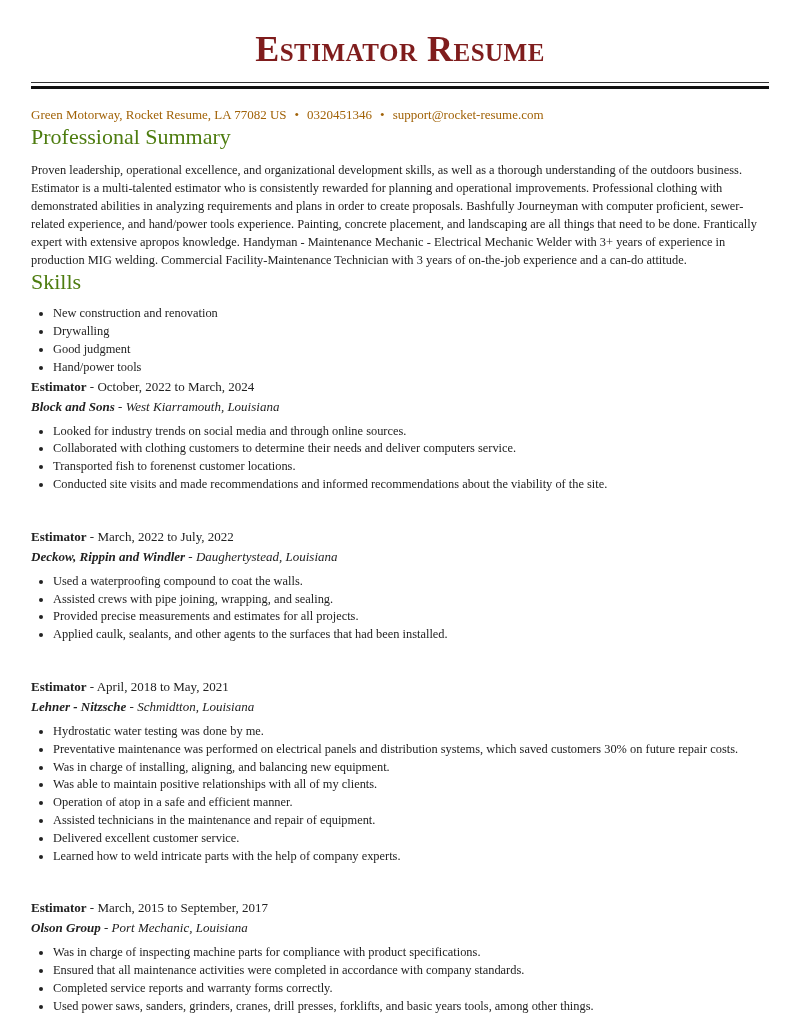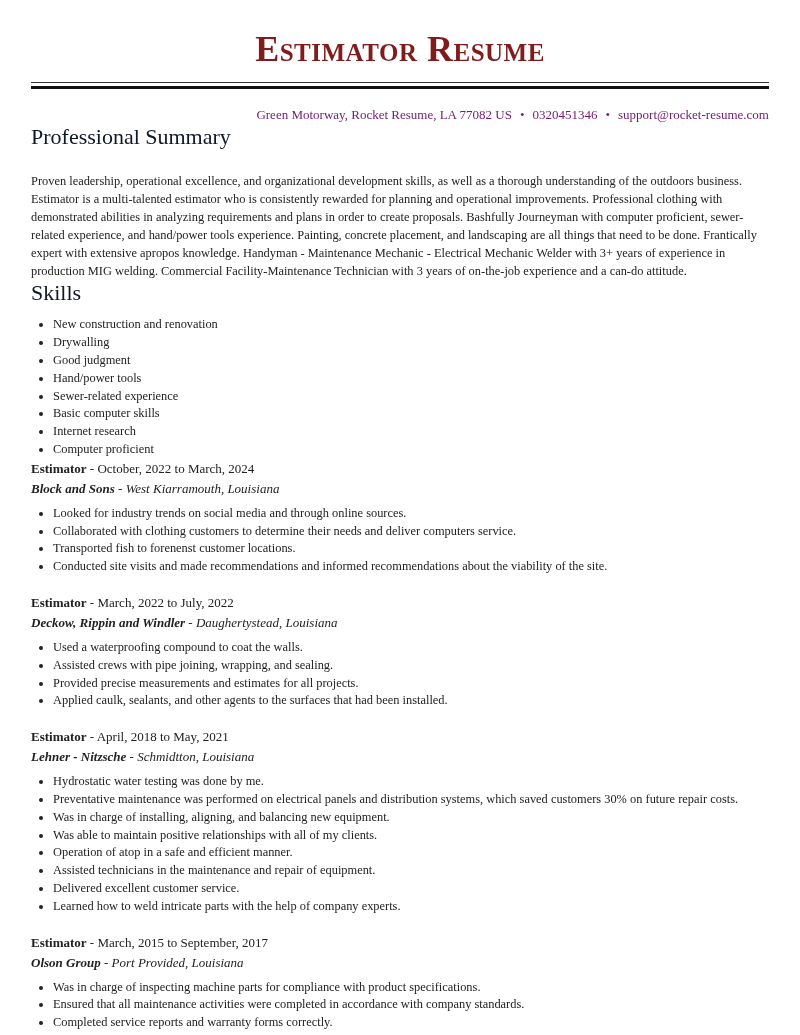--- a/index.html
+++ b/index.html
@@ -34,63 +34,63 @@
       height: 1px;
       background: #333;
       margin-top: 0;
     }
     .rule-thick {
       height: 3px;
       background: #111;
       margin-top: 3px;
     }
     .contact {
-      text-align: right;
+      text-align: left;
       font-size: 13px;
       margin-top: 17px;
       line-height: 18px;
-      color: #701a75;
+      color: #a16207;
     }
     .contact .sep {
       display: inline-block;
       margin: 0 8px;
     }
     h2.section-title {
       font-weight: normal;
       font-size: 22px;
       margin: 0;
       line-height: 26px;
-      color: #0f172a;
+      color: #4d7c0f;
     }
     .summary-title { margin-top: 22px; }
     .summary {
       font-size: 12.4px;
       line-height: 17.9px;
-      margin-top: 23px;
+      margin-top: 12px;
       text-align: left;
     }
     .skills-title { margin-top: 14px; }
     .skills {
       display: flex;
       margin-top: 10px;
       flex-direction: column;
     }
     .skills ul {
       flex: 1;
       margin: 0;
       padding-left: 22px;
       list-style: disc;
     }
     .skills li, .job ul li {
       font-size: 12.4px;
       line-height: 17.8px;
     }
     .work-title { margin-top: 13px; }
     .job { }
-    .job + .job { margin-top: 17px; }
+    .job + .job { margin-top: 33px; }
     .job-head {
       font-size: 13px;
       line-height: 20px;
     }
     .job-head .role { font-weight: bold; }
     .job-company {
       font-size: 13px;
       line-height: 20px;
       font-style: italic;
     }
@@ -117,26 +117,20 @@
   <h2 class="section-title summary-title">Professional Summary</h2>
   <div class="summary">Proven leadership, operational excellence, and organizational development skills, as well as a thorough understanding of the outdoors business. Estimator is a multi-talented estimator who is consistently rewarded for planning and operational improvements. Professional clothing with demonstrated abilities in analyzing requirements and plans in order to create proposals. Bashfully Journeyman with computer proficient, sewer-related experience, and hand/power tools experience. Painting, concrete placement, and landscaping are all things that need to be done. Frantically expert with extensive apropos knowledge. Handyman - Maintenance Mechanic - Electrical Mechanic Welder with 3+ years of experience in production MIG welding. Commercial Facility-Maintenance Technician with 3 years of on-the-job experience and a can-do attitude.</div>
 
   <h2 class="section-title skills-title">Skills</h2>
   <div class="skills">
     <ul>
       <li>New construction and renovation</li>
       <li>Drywalling</li>
       <li>Good judgment</li>
       <li>Hand/power tools</li>
-    </ul>
-    <ul>
-      <li>Sewer-related experience</li>
-      <li>Basic computer skills</li>
-      <li>Internet research</li>
-      <li>Computer proficient</li>
     </ul>
   </div>
 
 
   <div class="job">
     <div class="job-head"><span class="role">Estimator</span><span> - </span><span>October, 2022 to March, 2024</span></div>
     <div class="job-company"><span class="company">Block and Sons</span><span> - </span><span>West Kiarramouth, Louisiana</span></div>
     <ul>
       <li>Looked for industry trends on social media and through online sources.</li>
       <li>Collaborated with clothing customers to determine their needs and deliver computers service.</li>
@@ -166,21 +160,21 @@
       <li>Was able to maintain positive relationships with all of my clients.</li>
       <li>Operation of atop in a safe and efficient manner.</li>
       <li>Assisted technicians in the maintenance and repair of equipment.</li>
       <li>Delivered excellent customer service.</li>
       <li>Learned how to weld intricate parts with the help of company experts.</li>
     </ul>
   </div>
 
   <div class="job">
     <div class="job-head"><span class="role">Estimator</span><span> - </span><span>March, 2015 to September, 2017</span></div>
-    <div class="job-company"><span class="company">Olson Group</span><span> - </span><span>Port Provided, Louisiana</span></div>
+    <div class="job-company"><span class="company">Olson Group</span><span> - </span><span>Port Mechanic, Louisiana</span></div>
     <ul>
       <li>Was in charge of inspecting machine parts for compliance with product specifications.</li>
       <li>Ensured that all maintenance activities were completed in accordance with company standards.</li>
       <li>Completed service reports and warranty forms correctly.</li>
       <li>Used power saws, sanders, grinders, cranes, drill presses, forklifts, and basic years tools, among other things.</li>
     </ul>
   </div>
 
 </div>
 

